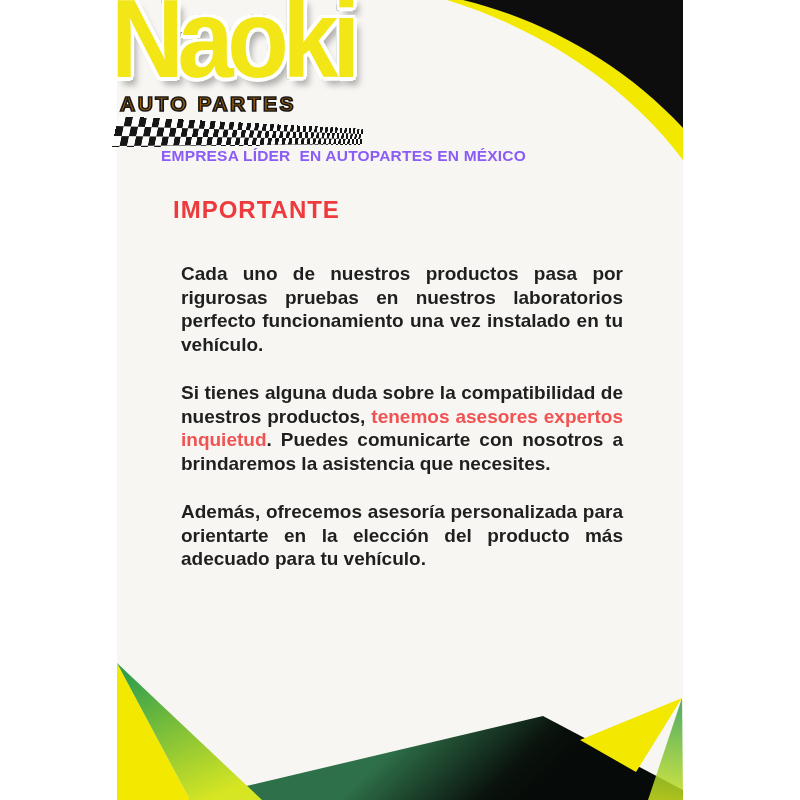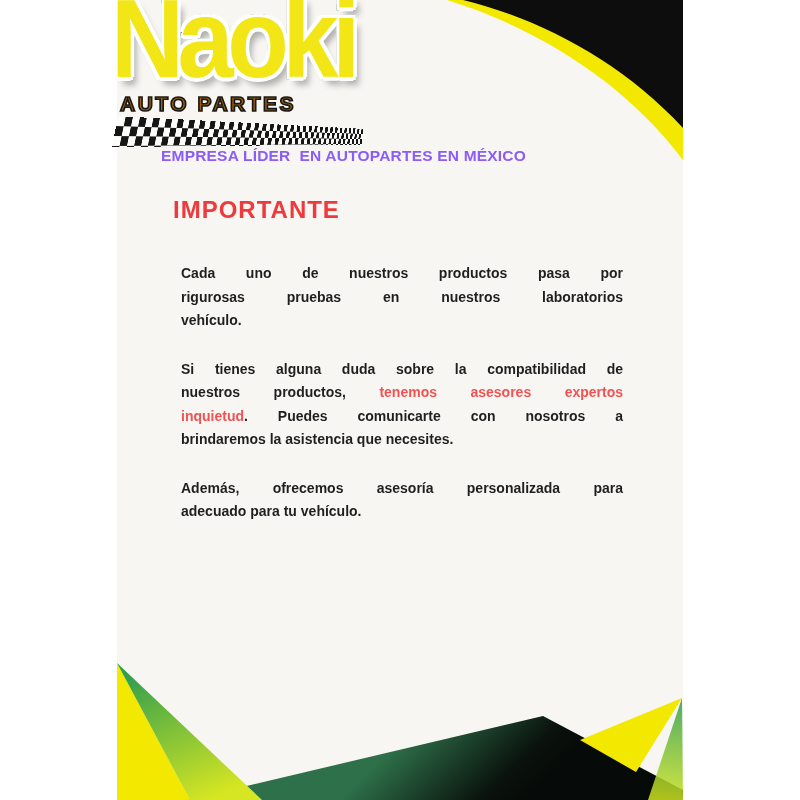--- a/index.html
+++ b/index.html
@@ -57,21 +57,21 @@
   }
 
   
   .title{
     position:absolute;left:56px;top:196px;
     font-size:24px;font-weight:bold;letter-spacing:1px;
     color:#ee3a3d;
   }
   .paras{
     position:absolute;left:64px;top:262px;width:442px;
-    font-size:14px;font-weight:bold;color:#1f1f1f;
+    font-size:19px;font-weight:bold;color:#1f1f1f;
   }
   .para{margin:0 0 25px 0;}
   .line{
     line-height:23.5px;height:23.5px;
     text-align:justify;text-align-last:justify;
     overflow:visible;white-space:normal;
   }
   .line.last{text-align-last:left;}
   .line .red{color:#f15252;}
 </style>
@@ -120,27 +120,29 @@
   </div>
 
   <div class="tagline">EMPRESA LÍDER  EN AUTOPARTES EN MÉXICO</div>
 
   <div class="title">IMPORTANTE</div>
 
   <div class="paras">
       <div class="para">
         <div class="line"><span>Cada uno de nuestros productos pasa por</span></div>
         <div class="line"><span>rigurosas pruebas en nuestros laboratorios</span></div>
+        <div class="line"><span>perfecto funcionamiento una vez instalado en tu</span></div>
         <div class="line last"><span>vehículo.</span></div>
       </div>
       <div class="para">
         <div class="line"><span>Si tienes alguna duda sobre la compatibilidad de</span></div>
         <div class="line"><span>nuestros productos, </span><span class="red">tenemos asesores expertos</span></div>
         <div class="line"><span class="red">inquietud</span><span>. Puedes comunicarte con nosotros a</span></div>
         <div class="line last"><span>brindaremos la asistencia que necesites.</span></div>
       </div>
       <div class="para">
         <div class="line"><span>Además, ofrecemos asesoría personalizada para</span></div>
+        <div class="line"><span>orientarte en la elección del producto más</span></div>
         <div class="line last"><span>adecuado para tu vehículo.</span></div>
       </div>
     </div>
 
 </div>
 
 </body></html>

